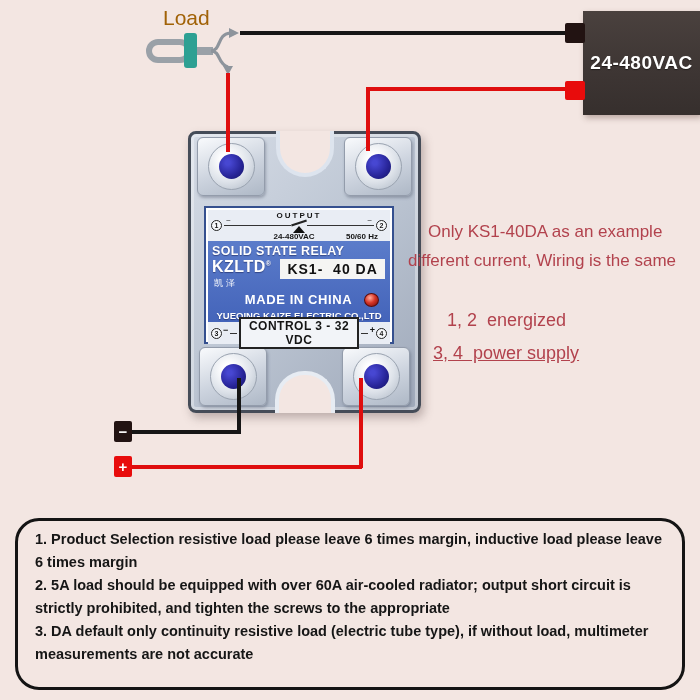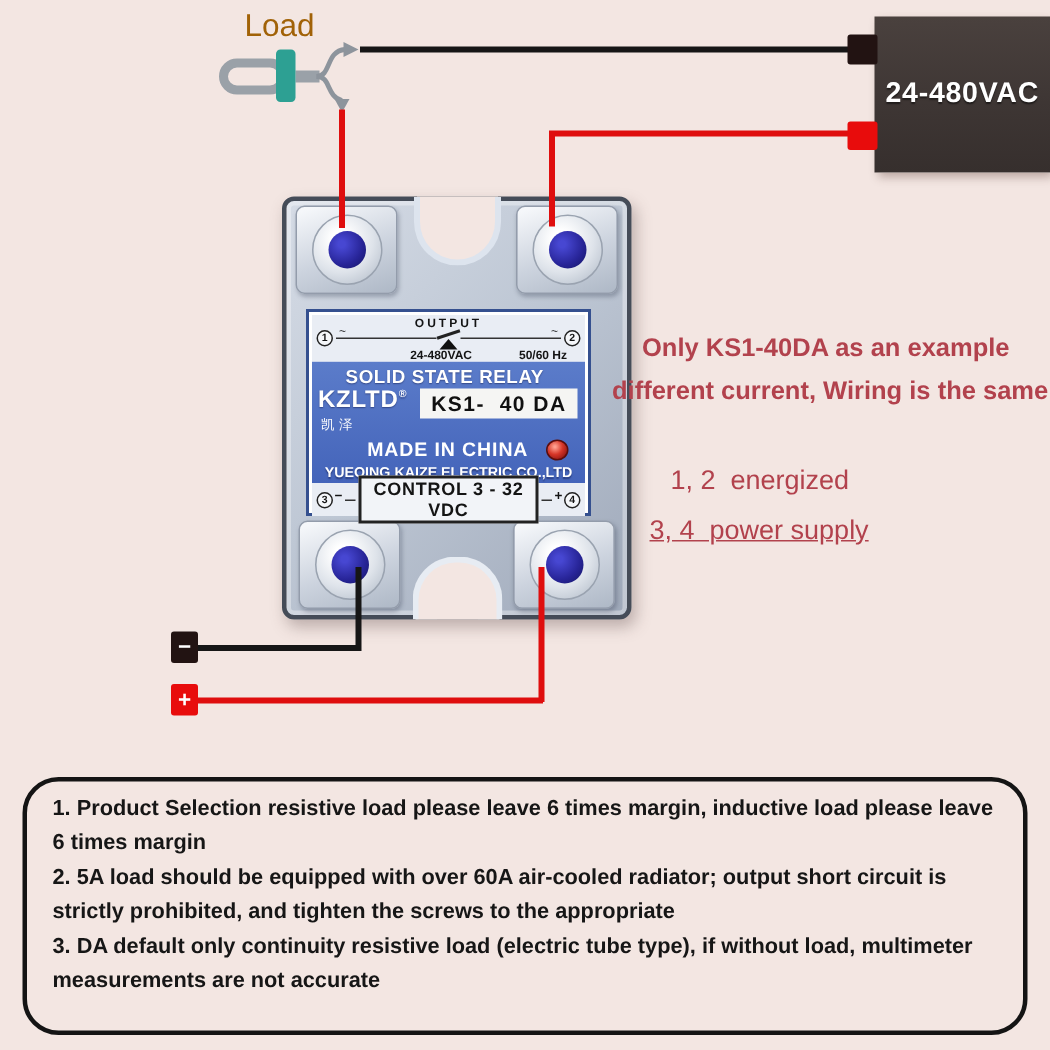--- a/index.html
+++ b/index.html
@@ -80,21 +80,21 @@
   .out-line .gap{position:absolute;left:50%;top:3px;width:16px;height:5px;background:#e9edf4;transform:translateX(-50%);}
   .out-line .sw{position:absolute;left:calc(50% - 8px);top:2px;width:16px;height:2px;background:#222;transform:rotate(-18deg);}
   .out-line .tri{position:absolute;left:calc(50% - 6px);top:6px;width:0;height:0;
     border-left:6px solid transparent;border-right:6px solid transparent;border-bottom:7px solid #111;}
   .out-line .tld{position:absolute;top:-4px;font-size:8px;}
   .out-sub{position:relative;height:9px;font-size:8px;font-weight:bold;}
   .out-sub .rating{position:absolute;left:50%;transform:translateX(-62%);}
   .out-sub .freq{position:absolute;right:12px;}
   .blue{flex:1;background:linear-gradient(180deg,#5b7cca 0%,#4464ba 100%);color:#fff;
     padding:1px 4px;display:flex;flex-direction:column;}
-  .ssr-title{text-align:center;padding-right:5px;font-size:12.5px;font-weight:bold;
+  .ssr-title{text-align:left;padding-right:5px;font-size:12.5px;font-weight:bold;
     letter-spacing:.4px;margin-top:2px;text-shadow:0 1px 1px rgba(0,0,40,.4);}
   .brand-row{display:flex;align-items:flex-start;margin-top:1px;}
   .brand{font-size:16px;font-weight:bold;line-height:1;letter-spacing:.5px;
     text-shadow:0 1px 1px rgba(0,0,40,.4);}
   .brand sup{font-size:7px;}
   .brand-cn{font-size:9px;letter-spacing:3px;margin-top:2px;margin-left:2px;opacity:.95;}
   .model{background:#f5f5f3;color:#101010;font-weight:bold;font-size:14px;
     padding:2px 7px;margin-left:9px;letter-spacing:1px;white-space:pre;}
   .made-row{display:flex;align-items:center;justify-content:center;padding-left:26px;margin-top:2px;}
   .made-in{font-size:13px;font-weight:bold;letter-spacing:.6px;}
@@ -105,21 +105,21 @@
     text-shadow:0 1px 1px rgba(0,0,40,.4);}
   .strip.control{height:22px;display:flex;align-items:center;padding:0 3px;}
   .strip.control .circ{position:static;flex:none;}
   .dash{width:7px;height:1px;background:#333;margin:0 1px;}
   .pol{font-size:9px;font-weight:bold;margin:0 1px;position:relative;top:-3px;}
   .ctrl-box{flex:1;border:2px solid #222;text-align:center;font-weight:bold;
     font-size:12px;letter-spacing:.5px;margin:0 1px;background:#f2f4f8;line-height:14px;}
 
   
   .note{position:absolute;color:#b2424d;z-index:4;white-space:pre;}
-  .note.sm{font-size:17px;font-weight:bold;}
+  .note.sm{font-size:17px;}
   .note.lg{font-size:18px;text-align:center;}
 
   
   .attention{
     position:absolute;left:15px;top:518px;width:670px;height:172px;z-index:4;
     border:3.5px solid #141414;border-radius:24px;box-sizing:border-box;
     padding:7px 17px;font-weight:bold;font-size:14.5px;line-height:23px;color:#161616;
   }
 
   

